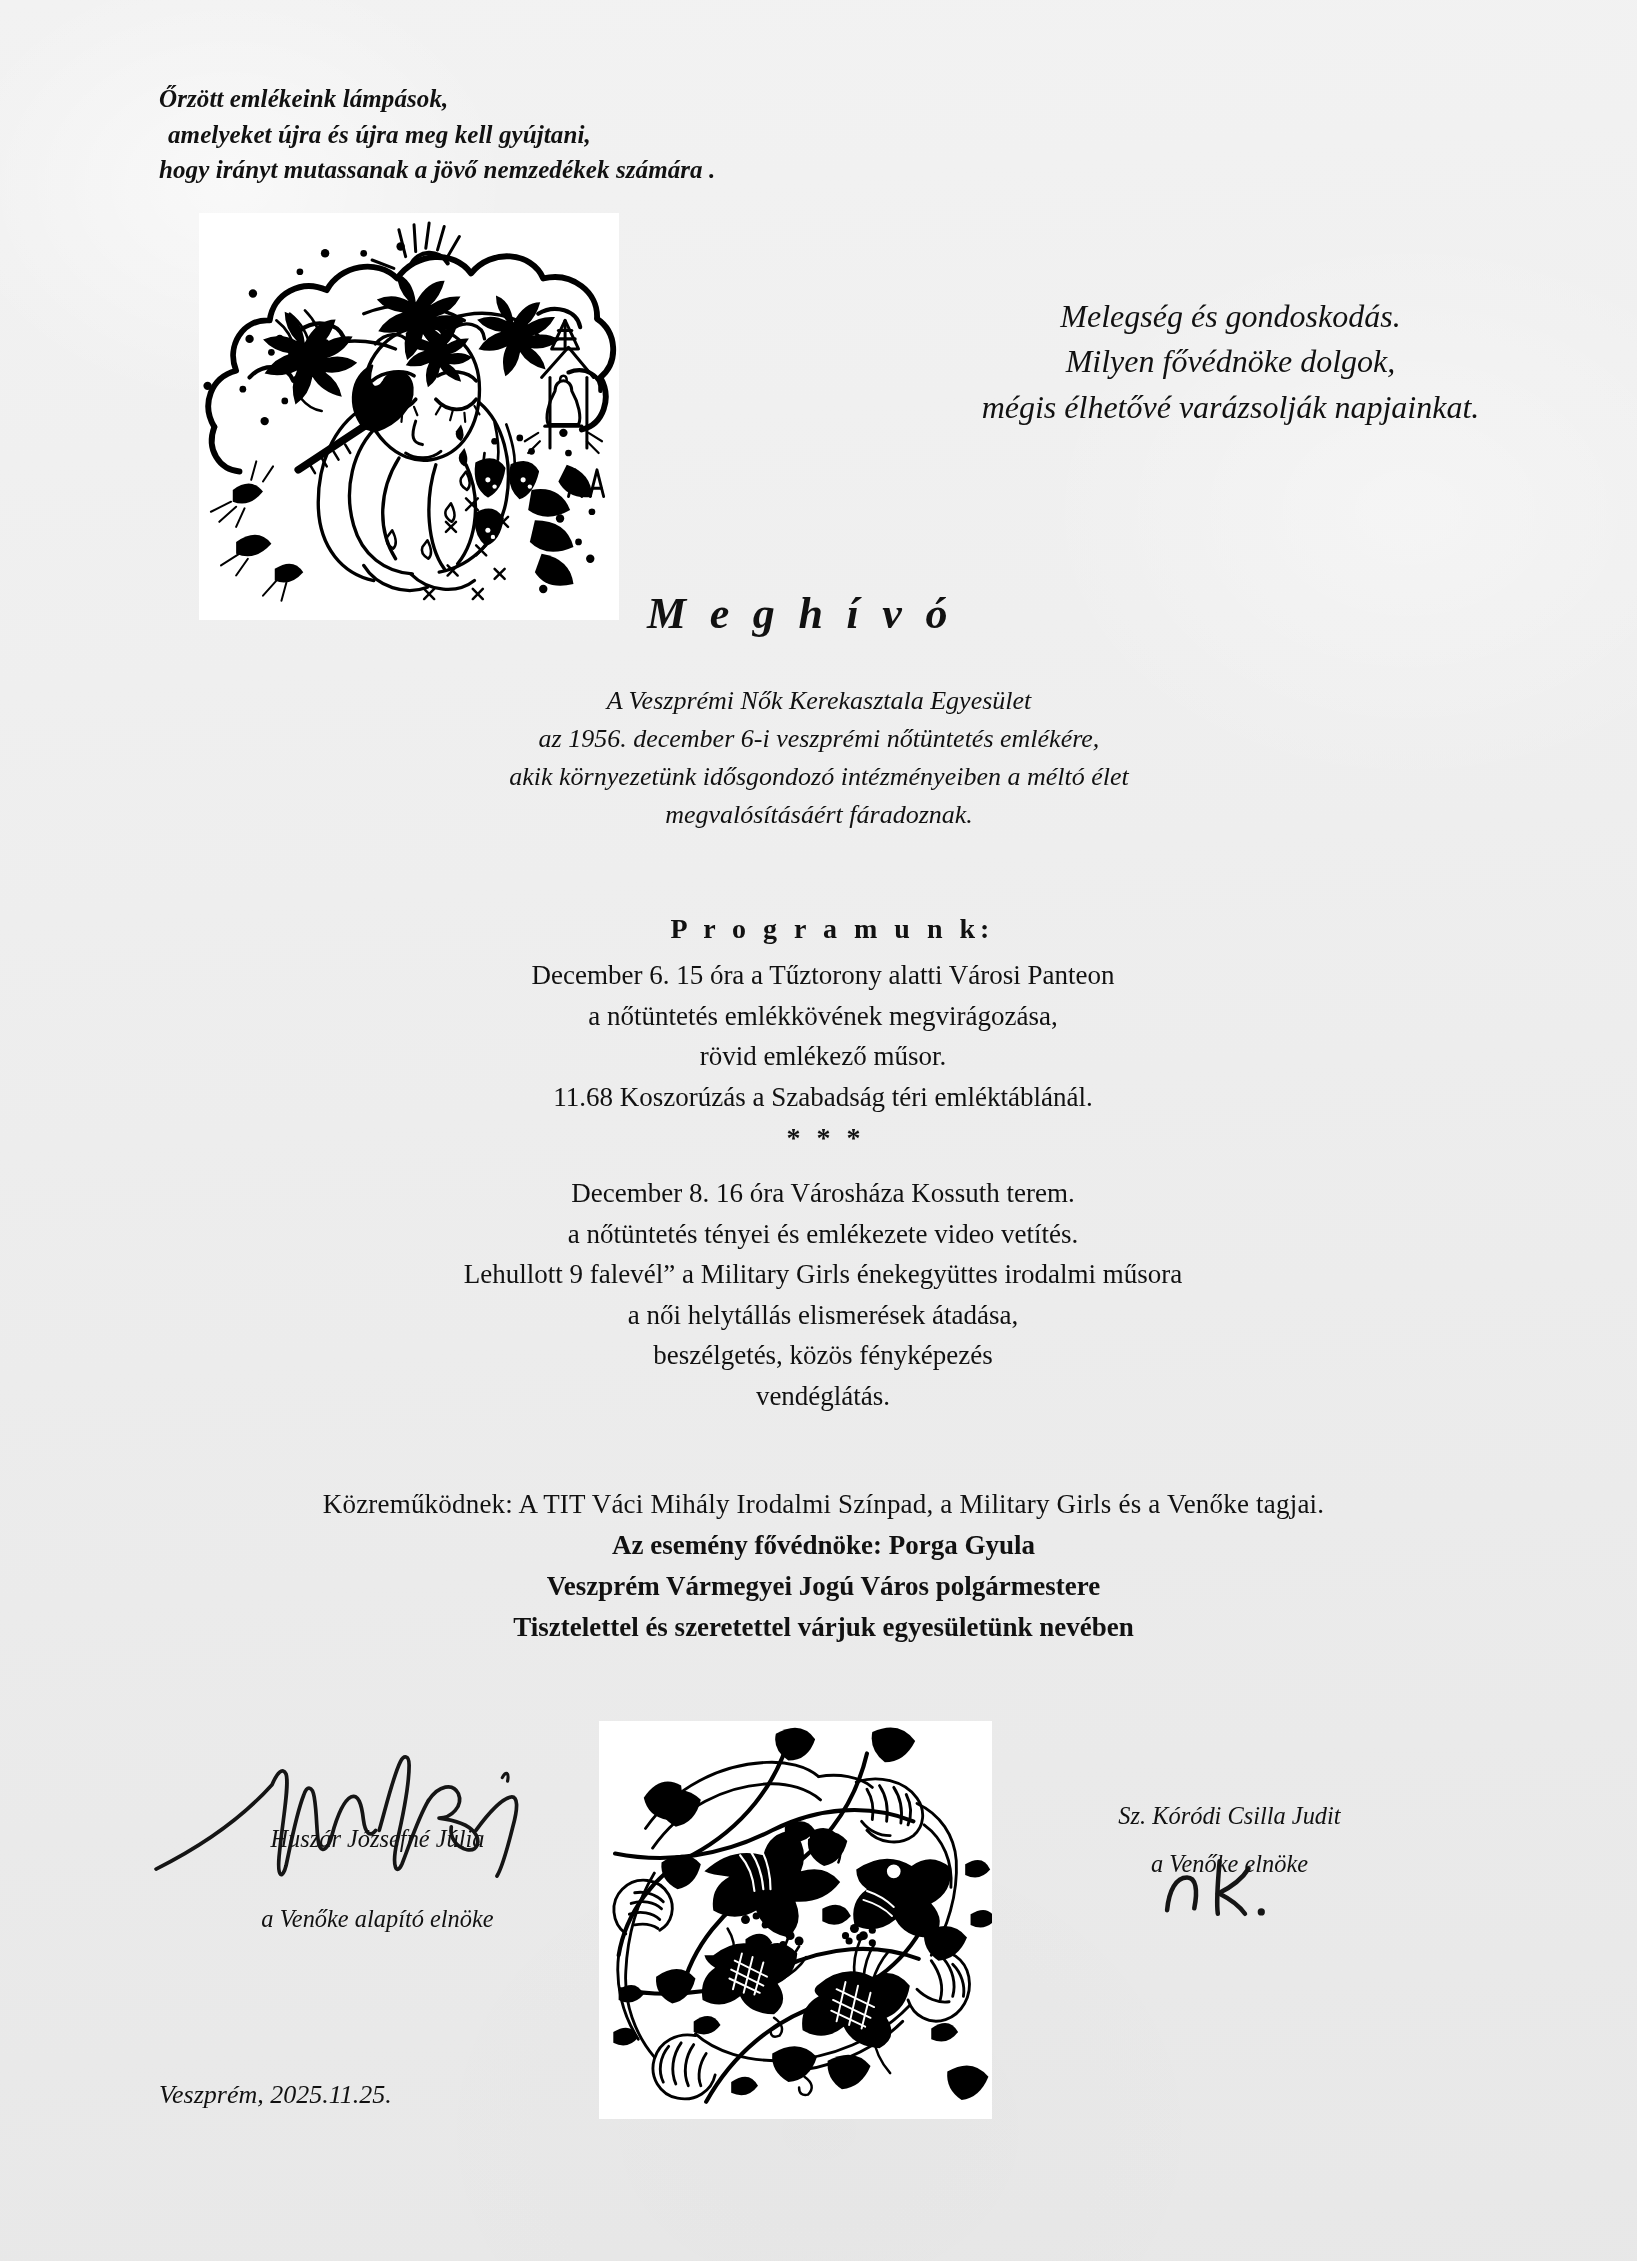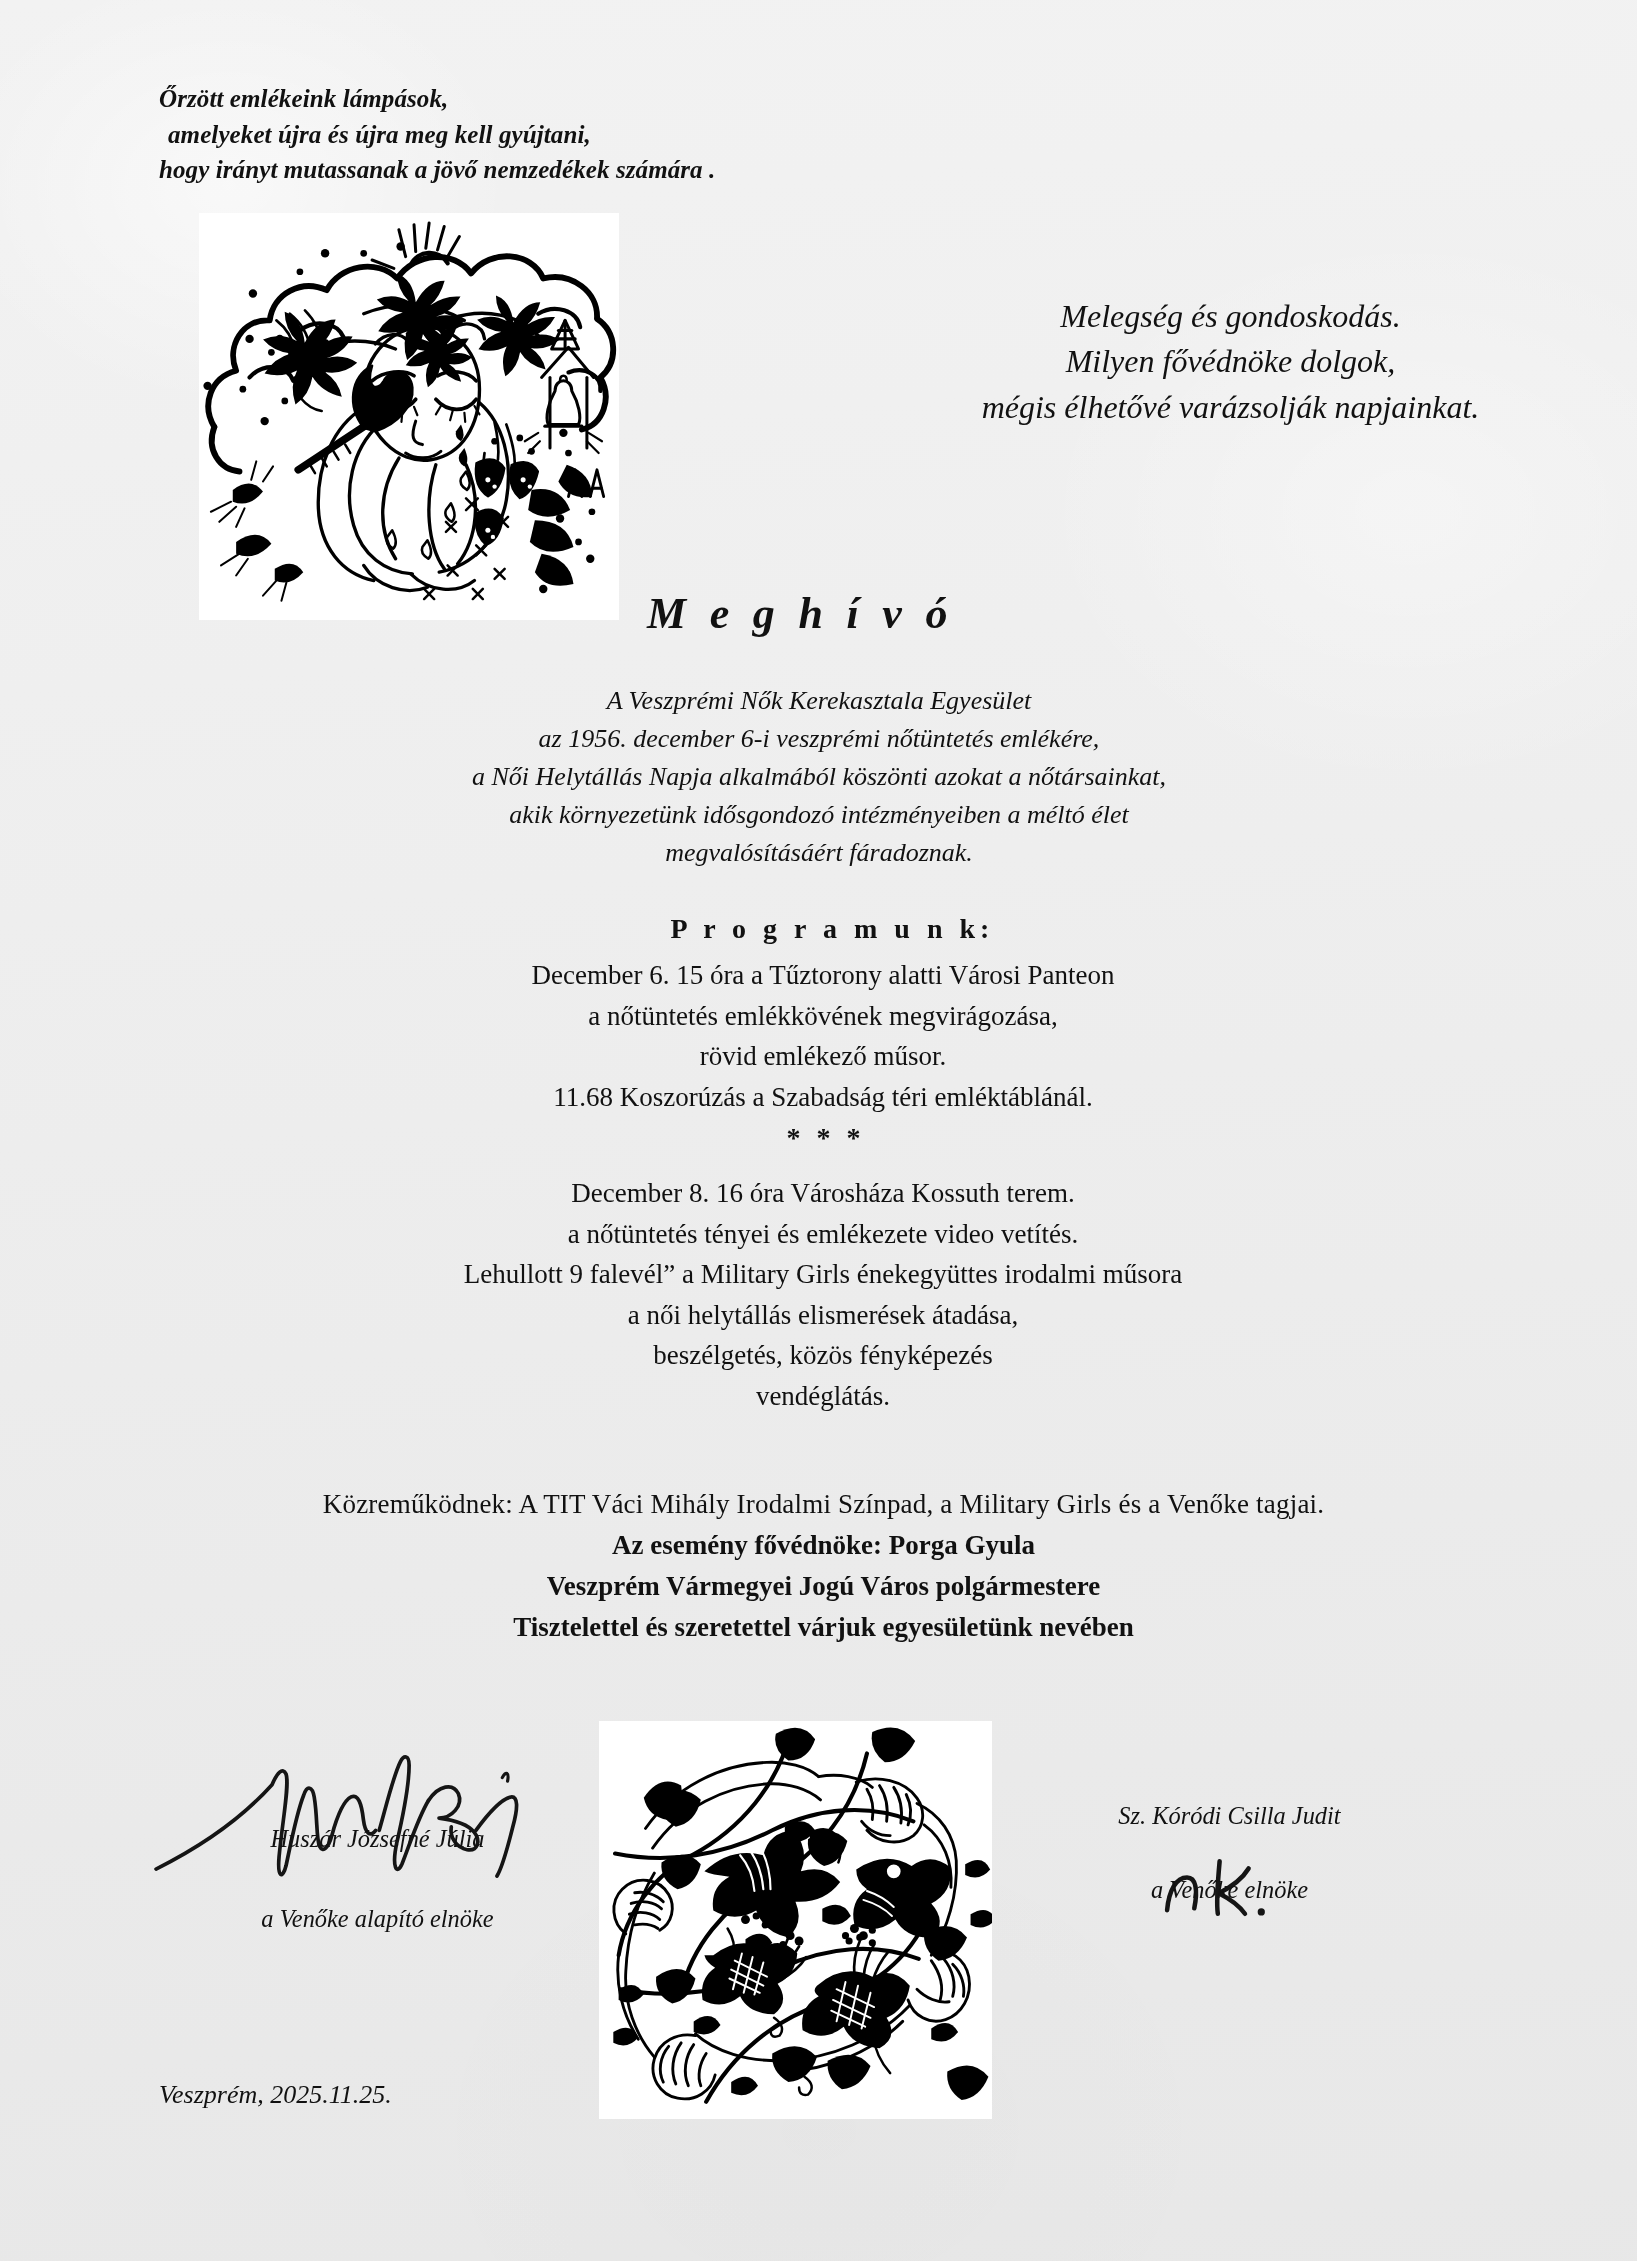--- a/index.html
+++ b/index.html
@@ -130,21 +130,21 @@
     position: absolute;
     text-align: center;
     font-style: italic;
     font-size: 24.4px;
     line-height: 1.0;
   }
   .sig-left  { left: 149px;  top: 1827px; width: 457px; }
   .sig-right { left: 990px; top: 1804px; width: 479px; }
   .sig .name { white-space: nowrap; }
   .sig .role { margin-top: 56px; }
-  .sig-right .role { margin-top: 50px; text-align: center; }
+  .sig-right .role { margin-top: 24px; text-align: center; }
 
   .ink-left {
     position: absolute;
     left: 149px;
     top: 1746px;
     width: 457px;
     height: 136px;
     pointer-events: none;
   }
   .ink-right {
@@ -430,21 +430,20 @@
     <div>Melegség és gondoskodás.</div>
     <div>Milyen fővédnöke dolgok,</div>
     <div>mégis élhetővé varázsolják napjainkat.</div>
   </div>
 
   <div class="title">M e g h í v ó</div>
 
   <div class="lead">
     <div>A Veszprémi Nők Kerekasztala Egyesület</div>
     <div>az 1956. december 6-i veszprémi nőtüntetés emlékére,</div>
-    <div>a Női Helytállás Napja alkalmából köszönti azokat a nőtársainkat,</div>
     <div>akik környezetünk idősgondozó intézményeiben a méltó élet</div>
     <div>megvalósításáért fáradoznak.</div>
   </div>
 
   <div class="program-head">P r o g r a m u n k:</div>
 
   <div class="prog block-dec6">
     <div class="bold">December 6. 15 óra a Tűztorony alatti Városi Panteon</div>
     <div>a nőtüntetés emlékkövének megvirágozása,</div>
     <div>rövid emlékező műsor.</div>

